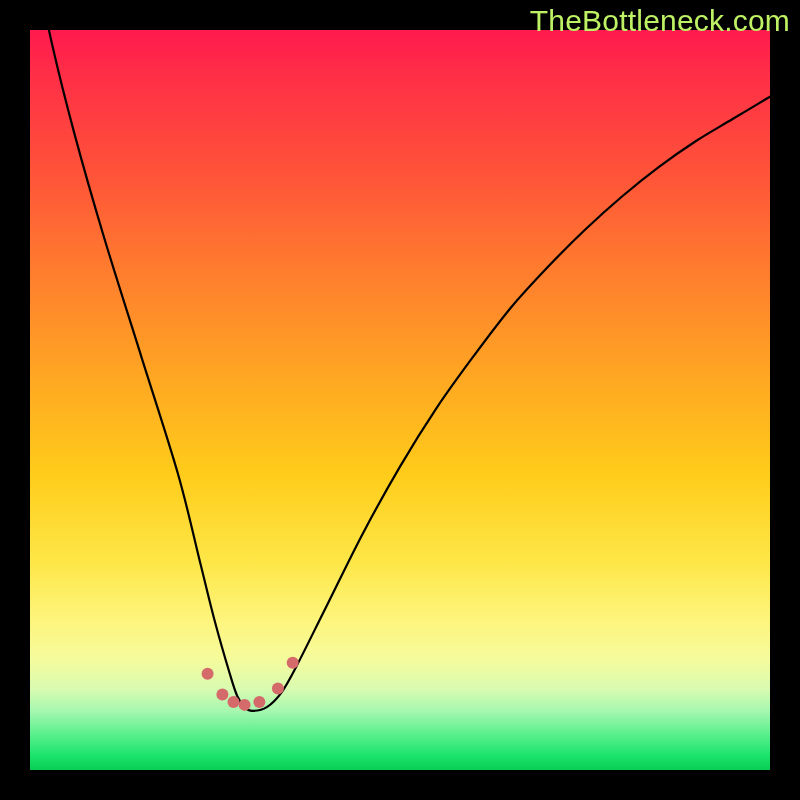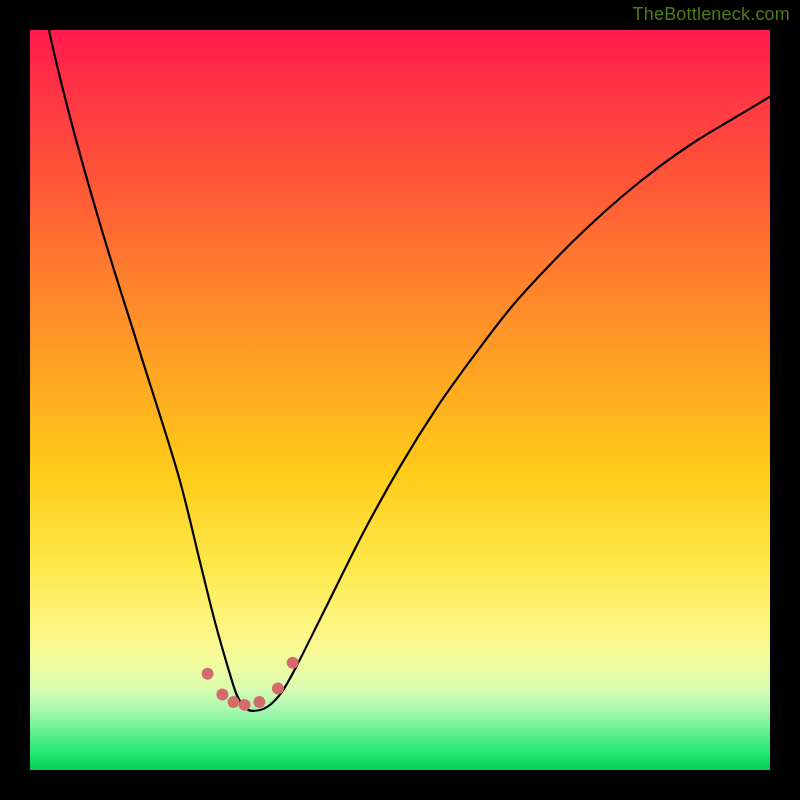--- a/index.html
+++ b/index.html
@@ -14,22 +14,22 @@
   .outer {
     position: relative;
     width: 800px;
     height: 800px;
     background: #000;
   }
   .watermark {
     position: absolute;
     top: 4px;
     right: 10px;
-    color: #4d7c0f;
-    font-size: 18px;
+    color: #bef264;
+    font-size: 30px;
     font-weight: 500;
     letter-spacing: 0.2px;
     z-index: 20;
   }
   .plot-area {
     position: absolute;
     left: 30px;
     top: 30px;
     width: 740px;
     height: 740px;

